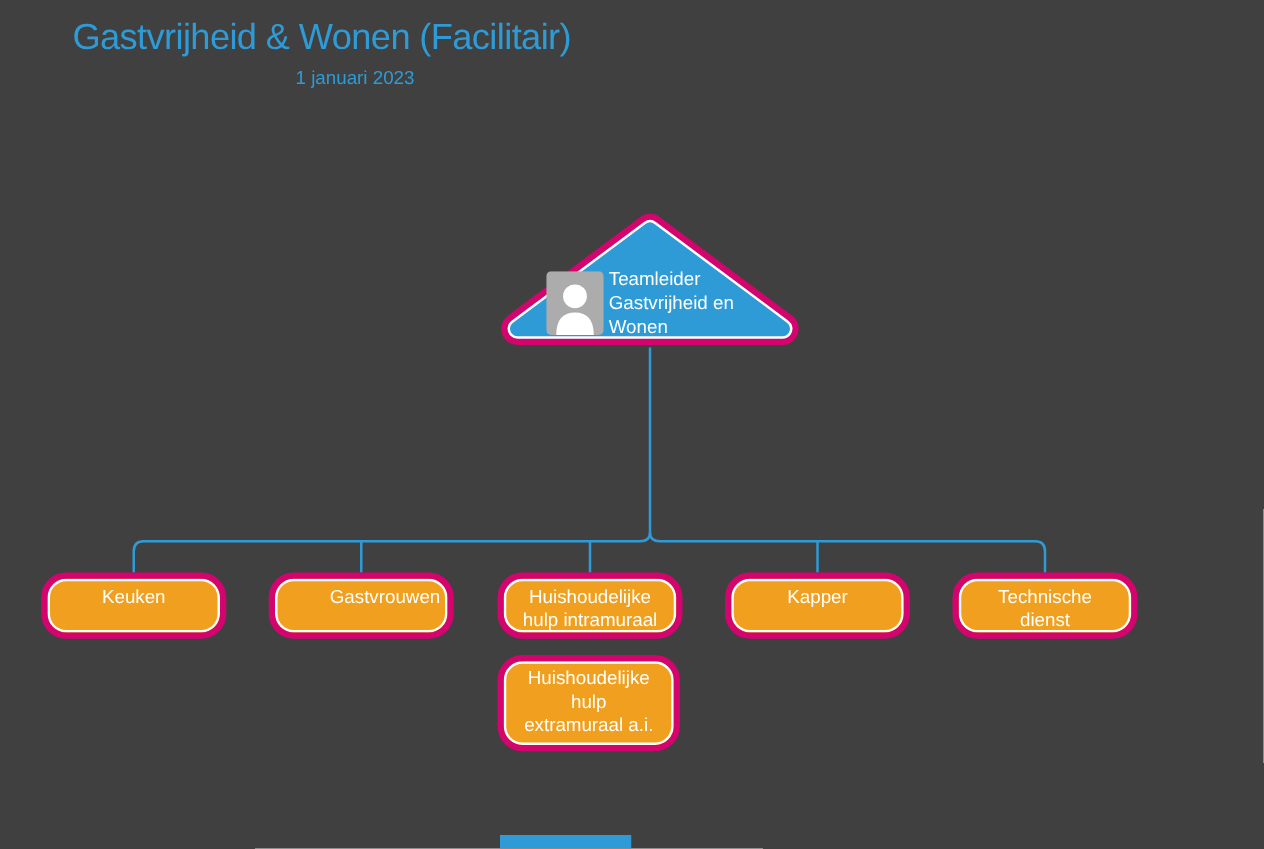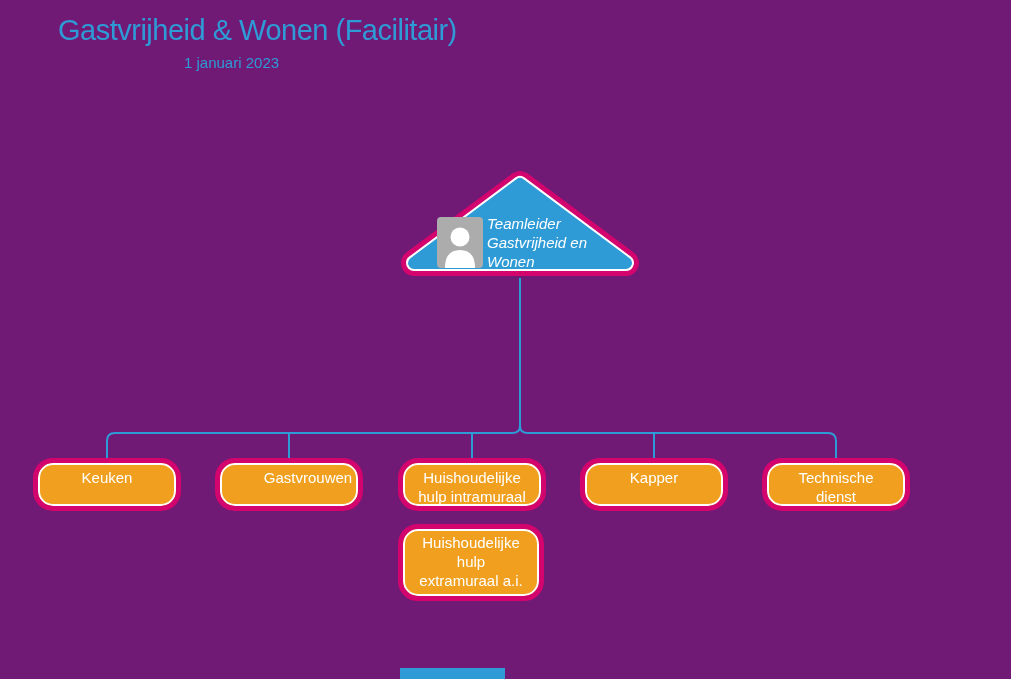--- a/index.html
+++ b/index.html
@@ -2,39 +2,39 @@
 <html><head>
 <meta charset="utf-8">
 <style>
   * { margin: 0; padding: 0; box-sizing: border-box; }
   html, body { background: #ffffff; }
   body { font-family: "Liberation Sans", sans-serif; }
   .canvas {
     position: relative;
     width: 1011px;
     height: 679px;
-    background: #701a75;
+    background: #404040;
     overflow: hidden;
   }
   .page-title {
     position: absolute;
     left: 58px;
     top: 14px;
     font-size: 29px;
     font-weight: 400;
     color: #2E9BD6;
     letter-spacing: -0.5px;
     white-space: nowrap;
   }
   .page-subtitle {
     position: absolute;
     left: 184px;
     top: 54px;
     width: 200px;
-    text-align: left;
+    text-align: center;
     font-size: 15px;
     color: #2E9BD6;
   }
   .connectors {
     position: absolute;
     left: 0; top: 0;
     width: 1011px;
     height: 679px;
   }
   .root-node {
@@ -46,21 +46,20 @@
   }
   .root-label {
     position: absolute;
     left: 487px;
     top: 214px;
     width: 130px;
     font-size: 15px;
     line-height: 19px;
     color: #ffffff;
     white-space: pre-line;
-    font-style: italic;
   }
   .person-icon {
     position: absolute;
     left: 437px;
     top: 217px;
     width: 46px;
     height: 51px;
   }
   .org-box {
     position: absolute;

